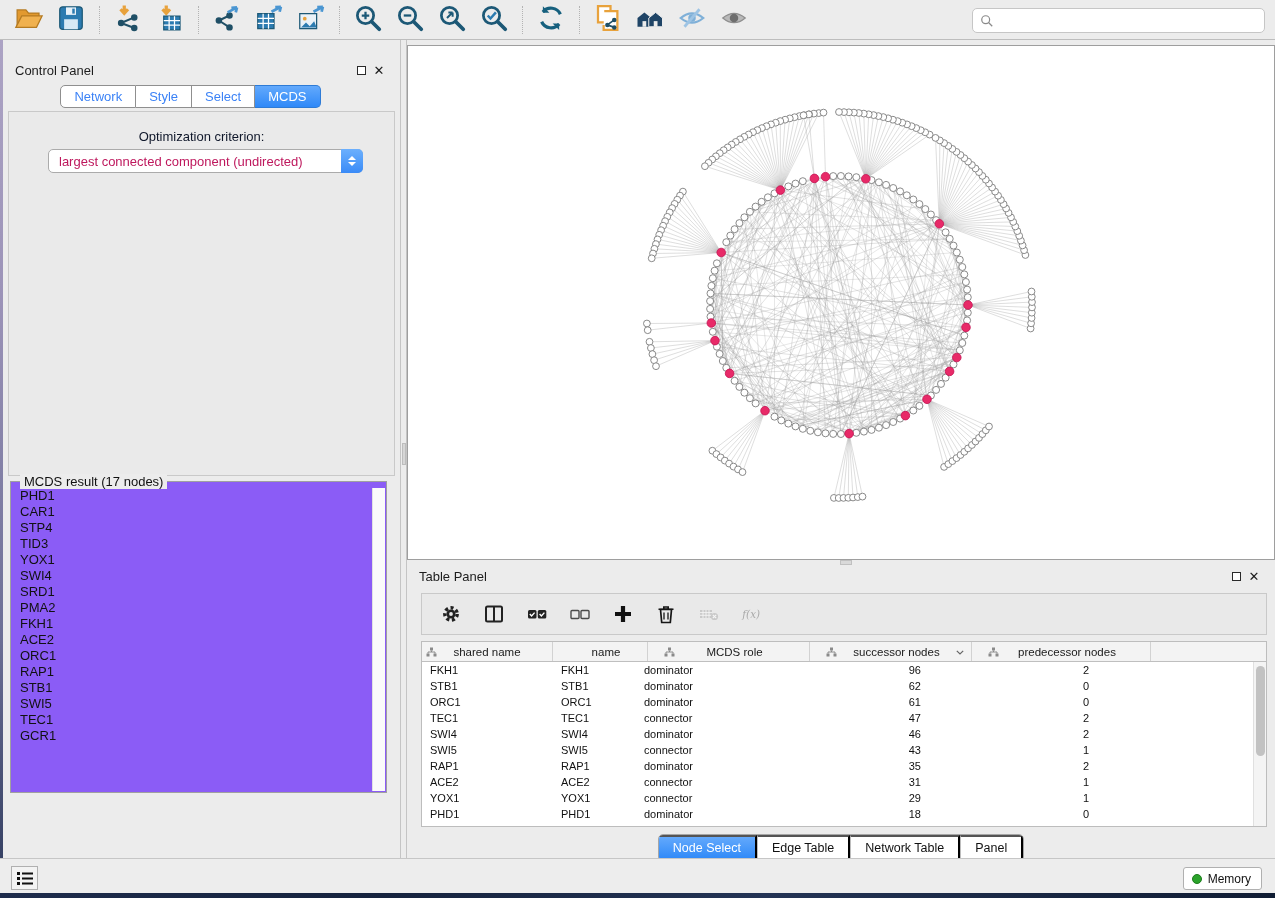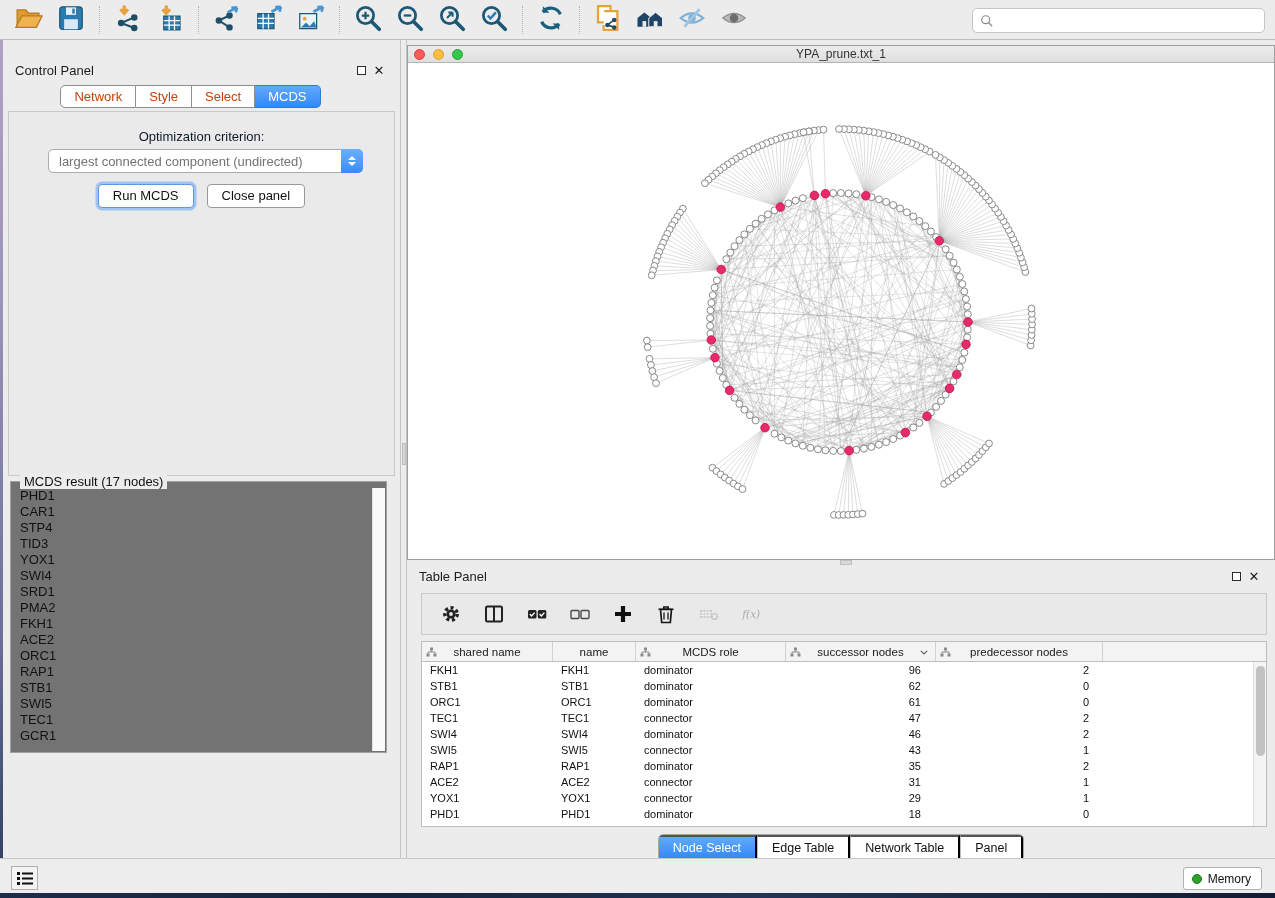--- a/index.html
+++ b/index.html
@@ -27,44 +27,44 @@
     background:linear-gradient(90deg,#1e2c4c,#16233e 30%,#243455 60%,#101c33); }
 
   
   .cp { position:absolute; left:3px; top:40px; width:397px; height:818px; background:#ececec;margin-top:15px; }
   .cp-titlebar { height:30px; display:flex; align-items:center; padding:0 12px; }
   .cp-title { font-size:13px; color:#1d1d1d; flex:1; }
   .winbtn { display:flex; align-items:center; justify-content:center; width:18px; height:18px; }
   .float-ic { width:9px; height:9px; border:1.6px solid #2a2a2a; background:#fff; }
   .close-ic { font-size:13px; font-weight:bold; color:#1a1a1a; line-height:1; }
   .cp-tabs { display:flex; justify-content:center; padding-right:22px; height:23px; }
-  .ctab { font-size:13px; color:#c2410c; background:#fff; border:1px solid #8f8f8f; border-left:none;
+  .ctab { font-size:13px; color:#3b82f6; background:#fff; border:1px solid #8f8f8f; border-left:none;
     padding:3px 13px; line-height:15px; }
   .ctab:first-child { border-left:1px solid #8f8f8f; border-radius:5px 0 0 5px; }
   .ctab:last-child { border-radius:0 5px 5px 0; }
   .ctab.active { background:linear-gradient(180deg,#63a9fc,#2f89f8); border-color:#2e7bd6; color:#fff; }
   .mcds-box { position:absolute; left:5px; top:56px; width:387px; height:365px;
     background:#eaeaea; border:1px solid #c9c9c9; }
   .crit-label { text-align:center; font-size:13px; color:#0f172a; margin-top:17px; }
   .selectbox { position:absolute; left:39px; top:37px; width:315px; height:24px; background:#fff;
     border:1px solid #ababab; border-radius:5px; display:flex; align-items:center; }
-  .selectbox .val { flex:1; font-size:13px; color:#737373; padding-left:10px; white-space:nowrap; }
+  .selectbox .val { flex:1; font-size:13px; color:#be185d; padding-left:10px; white-space:nowrap; }
   .stepper { width:22px; height:24px; margin-right:-1px; border-radius:0 5px 5px 0;
     background:linear-gradient(180deg,#6cb0fd,#3a8bf7); display:flex; flex-direction:column;
     align-items:center; justify-content:center; gap:2px; }
   .stepper i { width:0; height:0; border-left:4px solid transparent; border-right:4px solid transparent; }
   .stepper .up { border-bottom:4.5px solid #fff; }
   .stepper .dn { border-top:4.5px solid #fff; }
   .btnrow { position:absolute; left:0; top:72px; width:100%; display:flex; justify-content:center; gap:13px; }
   .pbtn { font-size:13px; color:#111; background:#fff; border:1px solid #9a9a9a; border-radius:4px;
     padding:3px 14px; line-height:16px; }
   .pbtn.focus { box-shadow:0 0 0 2.5px rgba(110,170,250,.6); border-color:#5e97e0; }
 
-  .result-fieldset { position:absolute; left:7px; top:426px; width:377px; height:272px;
-    border:1px solid #a0a0a0; background:#737373; }
+  .result-fieldset { position:absolute; left:7px; top:426px; width:377px; height:312px;
+    border:1px solid #a0a0a0; background:#8b5cf6; }
   .result-legend { position:absolute; left:9px; top:-8px; background:#ececec; padding:0 4px;
     font-size:13px; color:#111; }
   .result-list { position:absolute; left:1px; top:6px; right:14px; bottom:1px; overflow:hidden; }
   .result-item { font-size:13px; color:#111; line-height:16px; padding-left:8px; }
   .result-scroll { position:absolute; right:1px; top:6px; width:13px; bottom:1px;
     background:#fbfbfb; border-left:1px solid #e2e2e2; }
 
   
   .vsplit { position:absolute; left:400px; top:40px; width:7px; height:818px; background:#ececec;
     border-left:1px solid #c4c4c4; border-right:1px solid #c4c4c4; }
@@ -84,21 +84,21 @@
   
   .tp { position:absolute; left:407px; top:563px; width:868px; height:295px; background:#ececec; }
   .tp-titlebar { height:26px; display:flex; align-items:center; padding:0 12px; }
   .tp-title { font-size:13px; color:#1d1d1d; flex:1; }
   .tp-toolbar { position:absolute; left:14px; top:30px; width:846px; height:42px;
     background:#e9e9e9; border:1px solid #c9c9c9; display:flex; align-items:center; gap:17px; padding-left:16px;text-align:center; }
   .ticon { width:26px; height:26px; display:flex; align-items:center; justify-content:center; }
   .ticon svg { width:22px; height:22px; }
   .tbl { position:absolute; left:14px; top:78px; width:846px; height:186px; background:#fff;
     border:1px solid #bdbdbd; }
-  .tbl-head { display:flex; height:20px; background:#f3f3f3; border-bottom:1px solid #bfbfbf; }
+  .tbl-head { display:flex; height:20px; background:#f3f3f3; border-bottom:1px solid #bfbfbf;gap:12px; }
   .th-cell { position:relative; display:flex; align-items:center; justify-content:center;
     font-size:11.5px; color:#1a1a1a; border-right:1px solid #d2d2d2; }
   .th-cell .treeic { position:absolute; left:4px; top:5px; }
   .th-cell .sortic { position:absolute; right:7px; top:8px; }
   .th-cell:nth-child(1){width:131px}.th-cell:nth-child(2){width:83px}
   .th-cell:nth-child(3){width:150px}.th-cell:nth-child(4){width:150px}
   .th-cell:nth-child(5){width:167px}.th-cell:nth-child(6){flex:1;border-right:none}
   .tbl-body { position:absolute; left:0; top:20px; right:13px; bottom:0; overflow:hidden; }
   .trow { display:flex; height:16px; }
   .td { font-size:11px; color:#111; line-height:16px; padding-left:8px; white-space:nowrap; }
@@ -287,24 +287,20 @@
         <button class="ctab active">MCDS</button>
       </div>
     <div class="mcds-box">
       <div class="crit-label">Optimization criterion:</div>
       <div class="selectbox">
         <span class="val">largest connected component (undirected)</span>
         <span class="stepper">
             <i class="up"></i>
             <i class="dn"></i>
           </span>
-      </div>
-      <div class="btnrow">
-        <button class="pbtn focus">Run MCDS</button>
-        <button class="pbtn">Close panel</button>
       </div>
     </div>
     <div class="result-fieldset">
       <span class="result-legend">MCDS result (17 nodes)</span>
       <div class="result-list">
           <div class="result-item">PHD1</div>
           <div class="result-item">CAR1</div>
           <div class="result-item">STP4</div>
           <div class="result-item">TID3</div>
           <div class="result-item">YOX1</div>
@@ -322,28 +318,20 @@
         </div>
       <div class="result-scroll"></div>
     </div>
   </div>
 
   <div class="vsplit">
       <div class="vgrip"></div>
     </div>
 
   <div class="netwin">
-    <div class="nw-titlebar">
-      <span class="lights">
-        <span class="light" style="background:#fc5b57;border:1px solid #dd3f3a;"></span>
-        <span class="light" style="background:#fdbe41;border:1px solid #dfa02a;"></span>
-        <span class="light" style="background:#35c84a;border:1px solid #25a437;"></span>
-      </span>
-      <span class="nw-title">YPA_prune.txt_1</span>
-    </div>
     <div class="nw-canvas">
       <svg width="866" height="496" viewBox="0 0 866 496">
           <g>
             <line x1="372.4" y1="144.1" x2="331.4" y2="177.1" stroke="#9b9b9b" stroke-opacity="0.42" stroke-width="0.7"></line>
             <line x1="372.4" y1="144.1" x2="517.3" y2="163.1" stroke="#9b9b9b" stroke-opacity="0.42" stroke-width="0.7"></line>
             <line x1="372.4" y1="144.1" x2="303.4" y2="239.8" stroke="#9b9b9b" stroke-opacity="0.42" stroke-width="0.7"></line>
             <line x1="372.4" y1="144.1" x2="302.1" y2="262.9" stroke="#9b9b9b" stroke-opacity="0.42" stroke-width="0.7"></line>
             <line x1="372.4" y1="144.1" x2="511.4" y2="359.9" stroke="#9b9b9b" stroke-opacity="0.42" stroke-width="0.7"></line>
             <line x1="372.4" y1="144.1" x2="537.6" y2="331.7" stroke="#9b9b9b" stroke-opacity="0.42" stroke-width="0.7"></line>
             <line x1="372.4" y1="144.1" x2="425.2" y2="387.9" stroke="#9b9b9b" stroke-opacity="0.42" stroke-width="0.7"></line>

